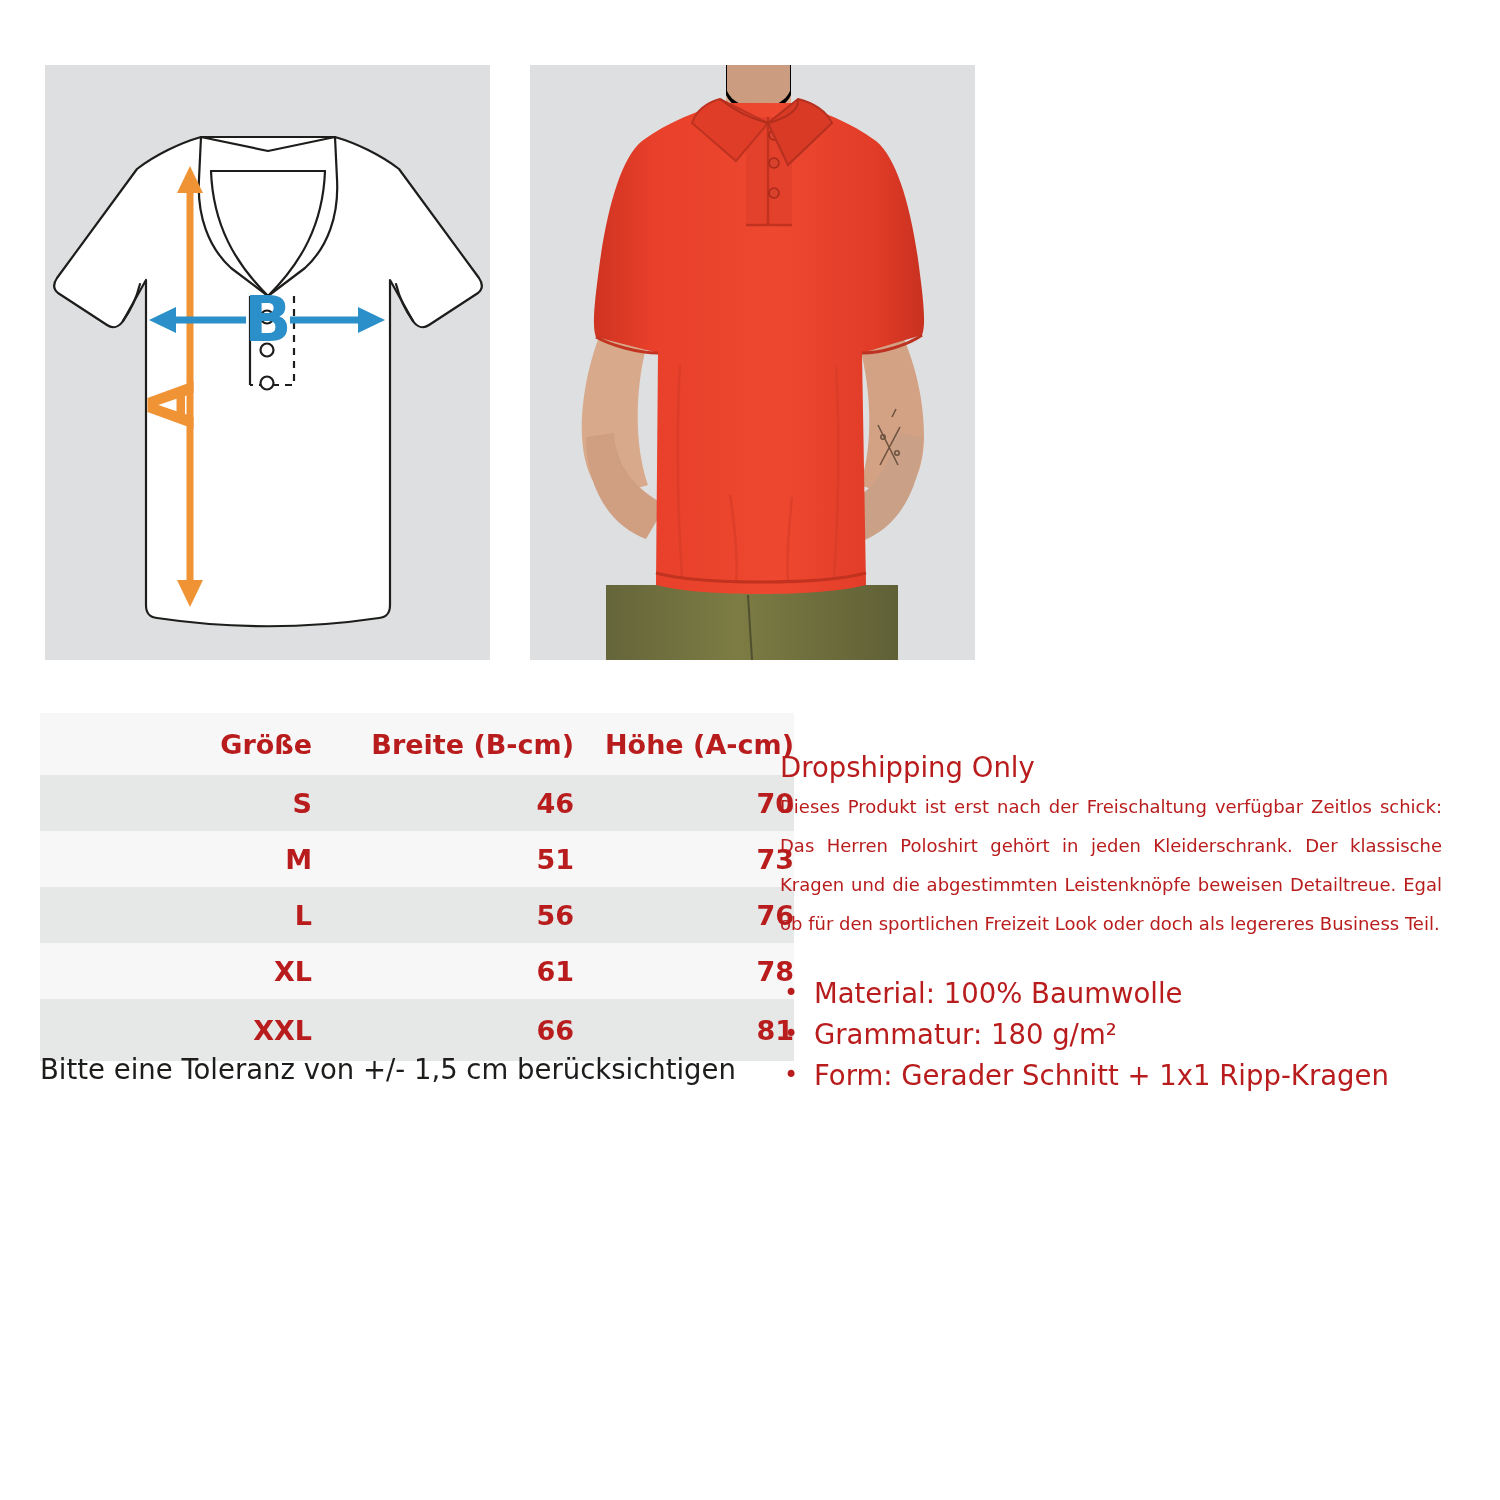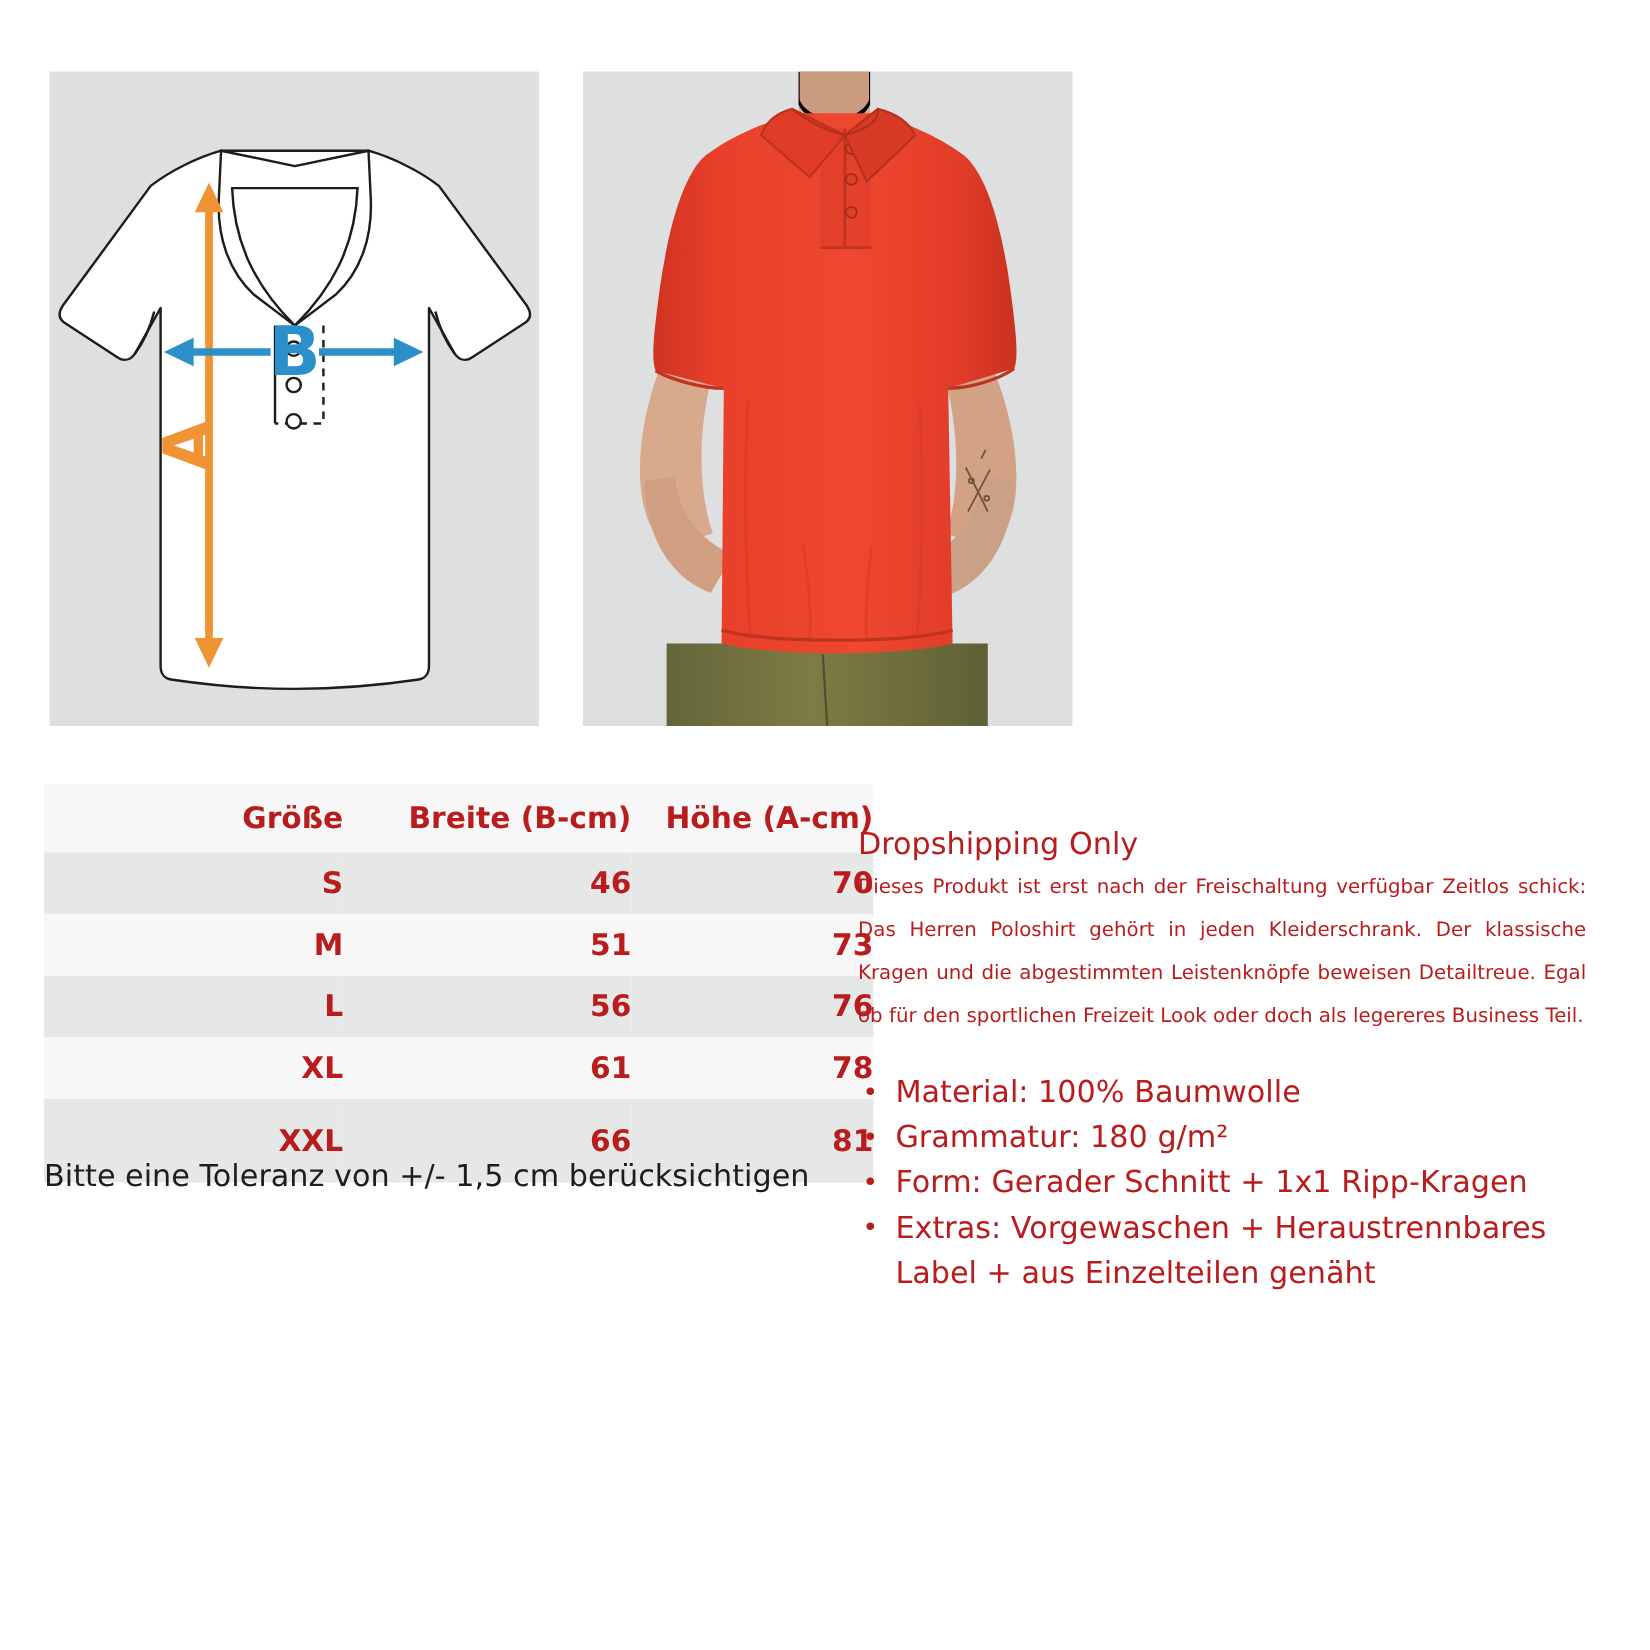--- a/index.html
+++ b/index.html
@@ -44,21 +44,21 @@
     height: 56px;
     vertical-align: middle;
   }
   #size-table .c0 { width: 234px; padding-left: 38px; }
   #size-table .c1 { width: 262px; }
   #size-table .c2 { width: 220px; }
   #size-table thead tr { background: #f7f7f7; }
   #size-table thead th { height: 62px; }
   #size-table tbody tr:nth-child(odd)  { background: #e6e7e7; }
   #size-table tbody tr:nth-child(even) { background: #f7f7f7; }
-  #size-table tbody tr:last-child td { height: 76px; }
+  #size-table tbody tr:last-child td { height: 62px; }
 
   #tolerance-note {
     position: absolute;
     left: 40px;
     top: 1053px;
     font-size: 27.5px;
     color: #1d1d1b;
     white-space: nowrap;
   }
 
@@ -316,15 +316,14 @@
 
 <div id="tolerance-note">Bitte eine Toleranz von +/- 1,5 cm berücksichtigen</div>
 
 <div id="description">
   <div class="lead-line">Dropshipping Only</div>
   <p class="body-par">Dieses Produkt ist erst nach der Freischaltung verfügbar Zeitlos schick: Das Herren Poloshirt gehört in jeden Kleiderschrank. Der klassische Kragen und die abgestimmten Leistenknöpfe beweisen Detailtreue. Egal ob für den sportlichen Freizeit Look oder doch als legereres Business Teil.</p>
   <ul id="spec-list">
     <li>Material: 100% Baumwolle</li>
     <li>Grammatur: 180 g/m²</li>
     <li>Form: Gerader Schnitt  + 1x1 Ripp-Kragen</li>
-    <li>Extras: Vorgewaschen + Heraustrennbares Label + aus Einzelteilen genäht</li>
   </ul>
 </div>
 
 </body></html>

